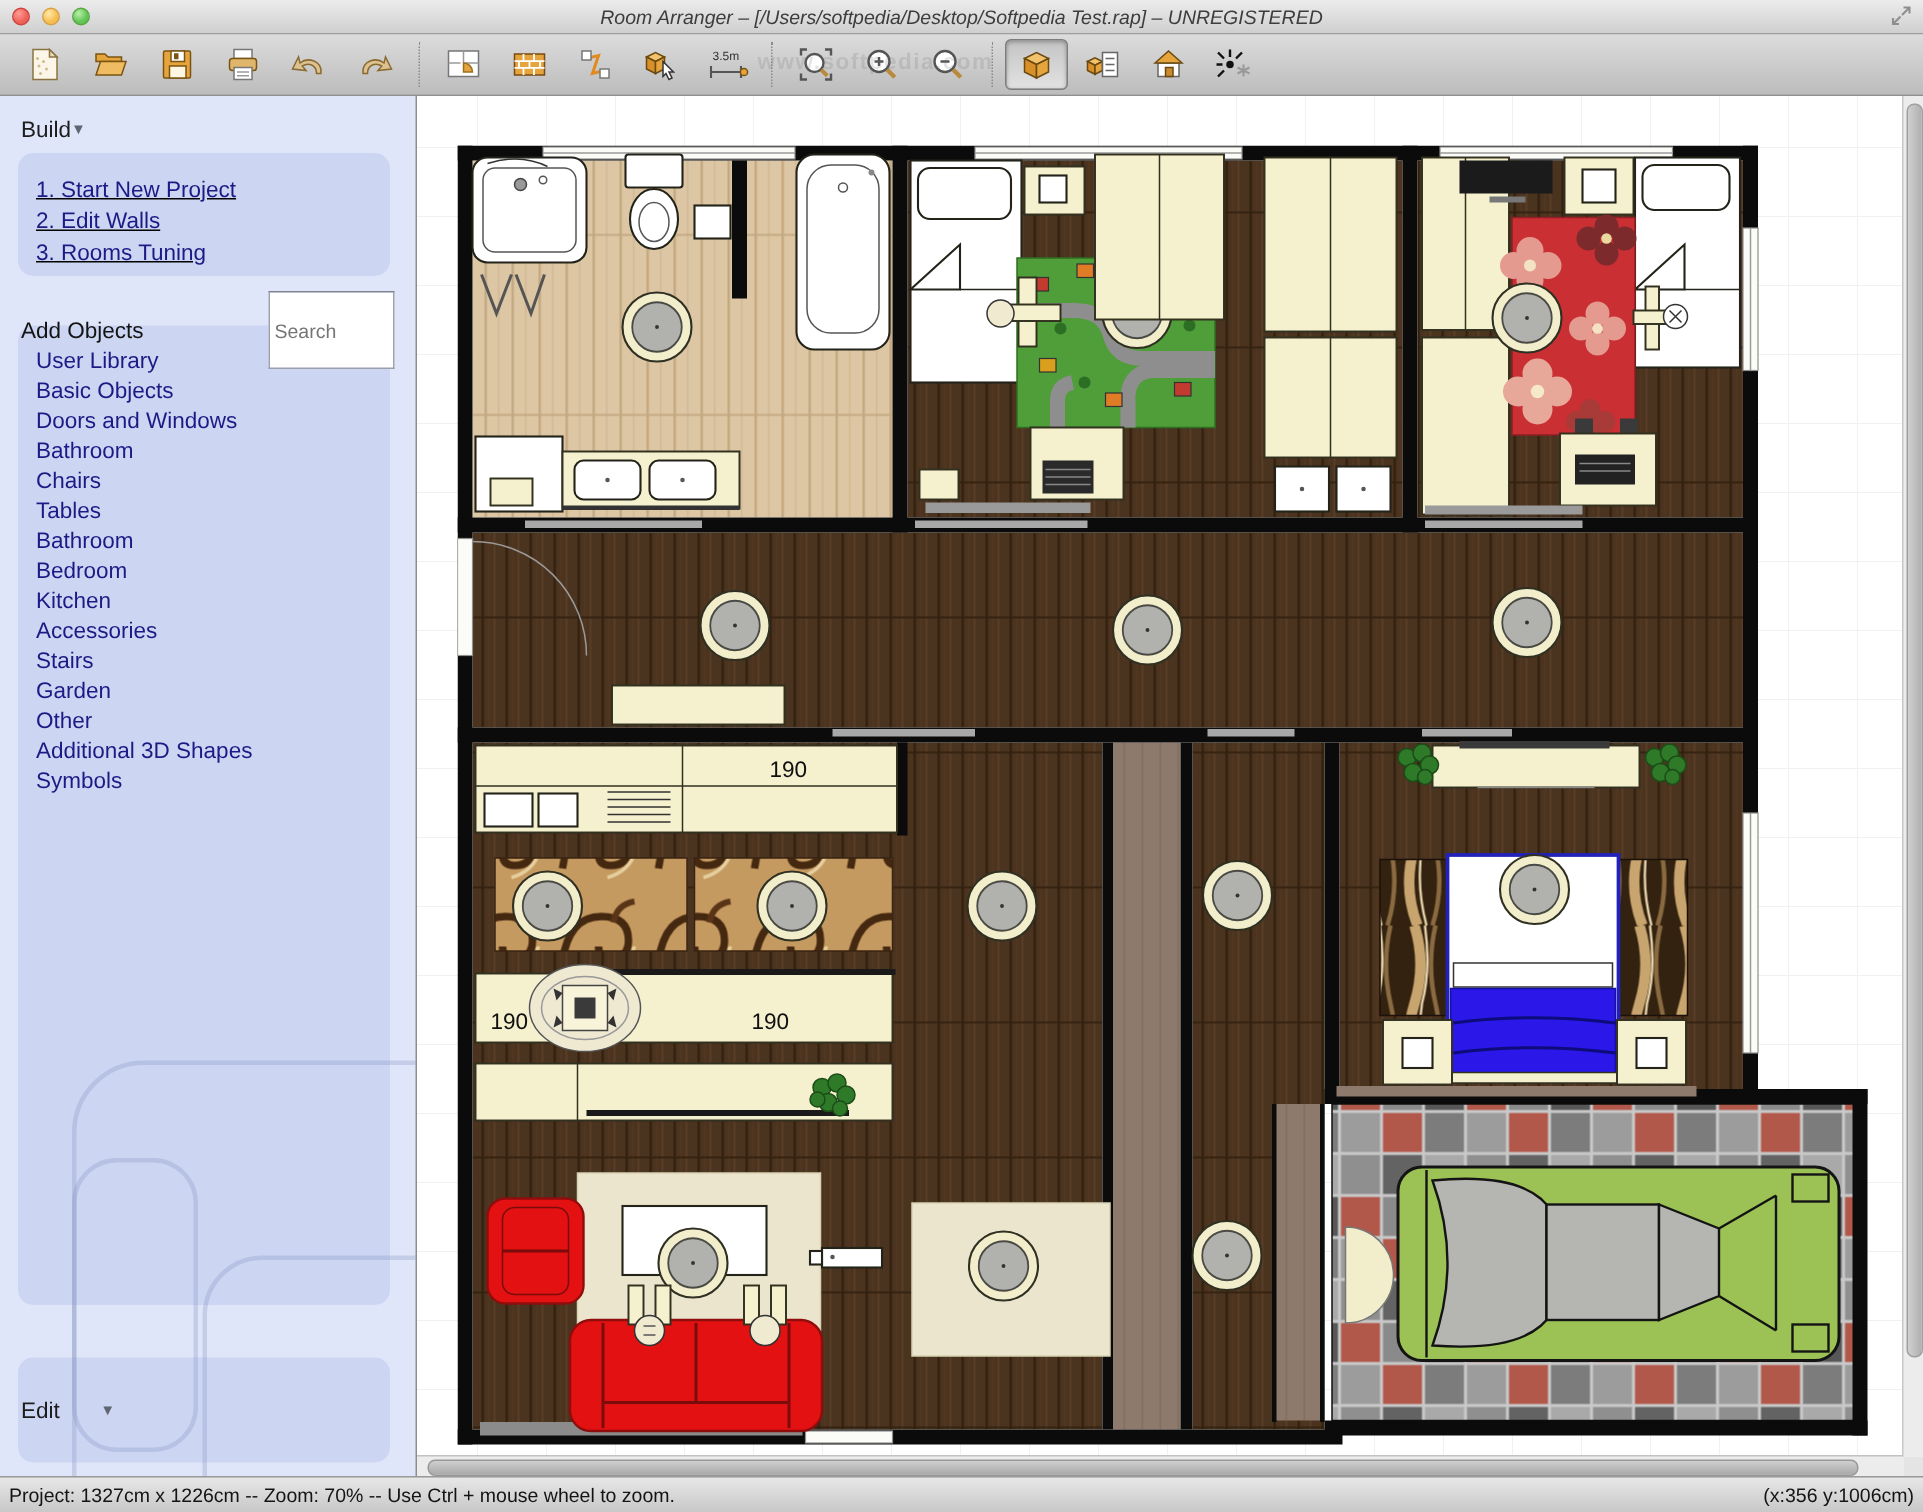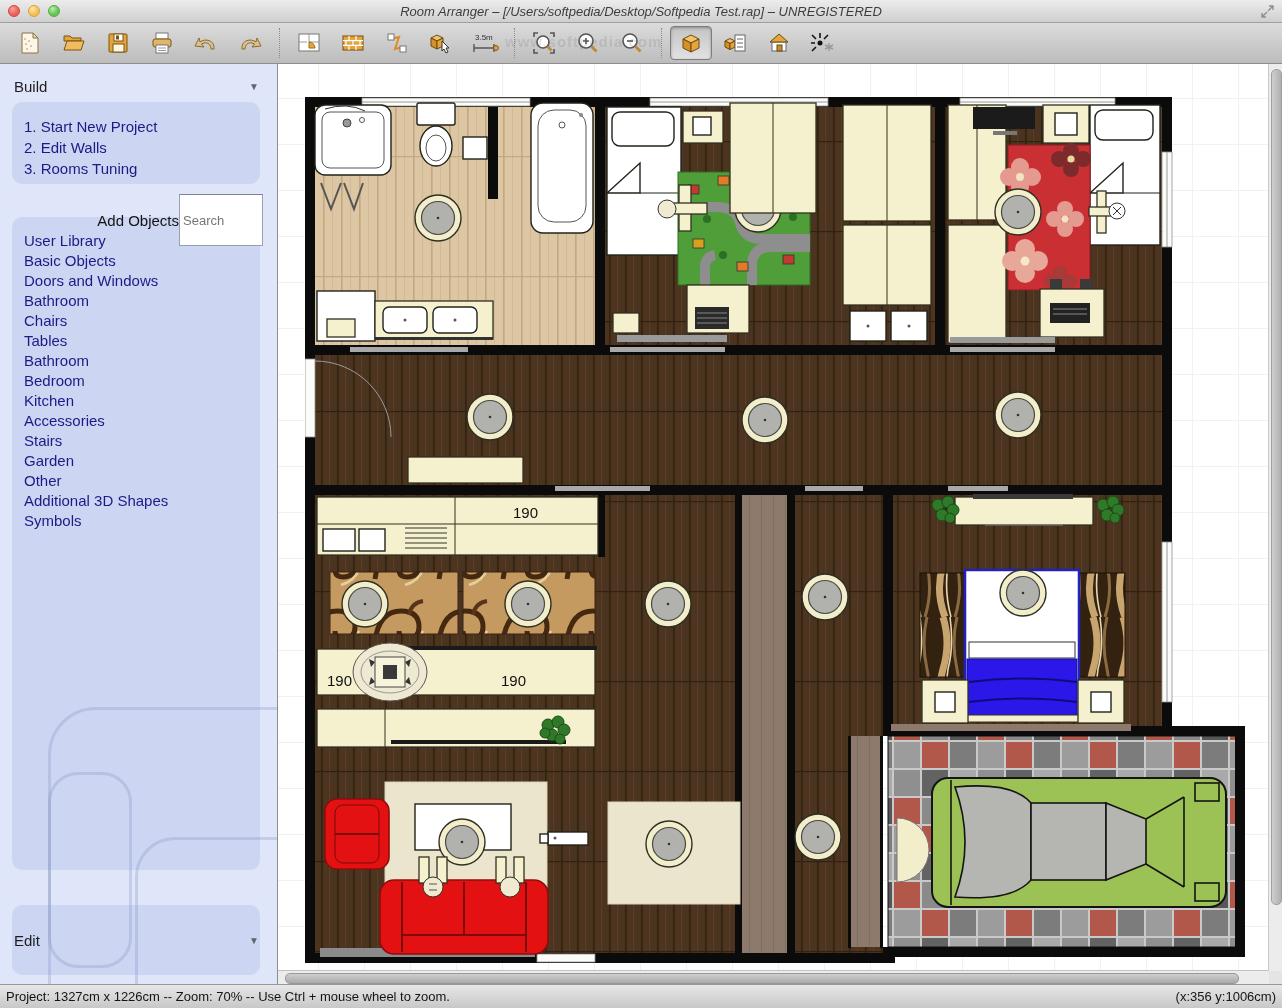--- a/index.html
+++ b/index.html
@@ -29,28 +29,28 @@
   .watermark{position:absolute;left:505px;top:10px;font-size:15px;font-weight:bold;
     color:#6a6a6a;opacity:.18;letter-spacing:1px;pointer-events:none;}
 
   
   .main{flex:1 1 auto;display:flex;min-height:0;}
 
   
   .sidebar{width:277px;background:#e0e6f9;border-right:1px solid #8d8d8d;
     position:relative;overflow:hidden;flex:0 0 auto;}
   .deco{position:absolute;border:3px solid rgba(125,140,185,.28);border-radius:48px;pointer-events:none;z-index:3;}
-  .sec-head{position:absolute;left:14px;right:18px;display:flex;justify-content:space-between;
+  .sec-head{position:absolute;left:14px;right:18px;display:flex;
     align-items:center;font-size:15px;color:#1d1d1d;z-index:2;}
   .tri{color:#5f6672;font-size:10px;}
   .panel{position:absolute;left:12px;width:248px;background:#ccd6f3;border-radius:10px;z-index:1;}
   .steps{padding:14px 0 10px 12px;}
   .step{font-size:15px;color:#1d1a86;line-height:21px;cursor:pointer;}
   .addrow{position:absolute;left:14px;top:130px;right:14px;display:flex;
-    justify-content:flex-end;align-items:center;z-index:2;}
+    justify-content:space-between;align-items:center;z-index:2;}
   .addrow label{font-size:15px;color:#141414;}
   .search{width:76px;height:16px;font-size:13px;border:1px solid #9aa0ad;
     border-top-color:#7d8393;background:#fff;padding:17px 3px;color:#333;}
   .cats{padding:14px 0 0 12px;}
   .cat{font-size:15px;color:#1d1a86;line-height:20px;cursor:pointer;}
 
   
   .canvas{flex:1 1 auto;position:relative;background:#ffffff;overflow:hidden;
     background-image:linear-gradient(#f1f1f4 1px,transparent 1px),
                      linear-gradient(90deg,#f1f1f4 1px,transparent 1px);
@@ -251,21 +251,21 @@
   <div class="main">
     <aside class="sidebar">
       <div class="deco" style="left:48px;top:643px;width:300px;height:330px;"></div>
       <div class="deco" style="left:48px;top:708px;width:78px;height:190px;border-radius:30px;"></div>
       <div class="deco" style="left:135px;top:773px;width:260px;height:200px;border-radius:40px;"></div>
 
       <div class="sec-head" style="top:14px;">
         <span>Build</span>
         <span class="tri">▼</span>
       </div>
-      <div class="panel" style="top:38px;height:82px;">
+      <div class="panel" style="top:38px;height:82px;text-decoration:underline;">
         <div class="steps">
           <div class="step">1. Start New Project</div>
           <div class="step">2. Edit Walls</div>
           <div class="step">3. Rooms Tuning</div>
         </div>
       </div>
 
       <div class="addrow">
         <label>Add Objects</label>
         <input class="search" type="text" placeholder="Search" style="">

